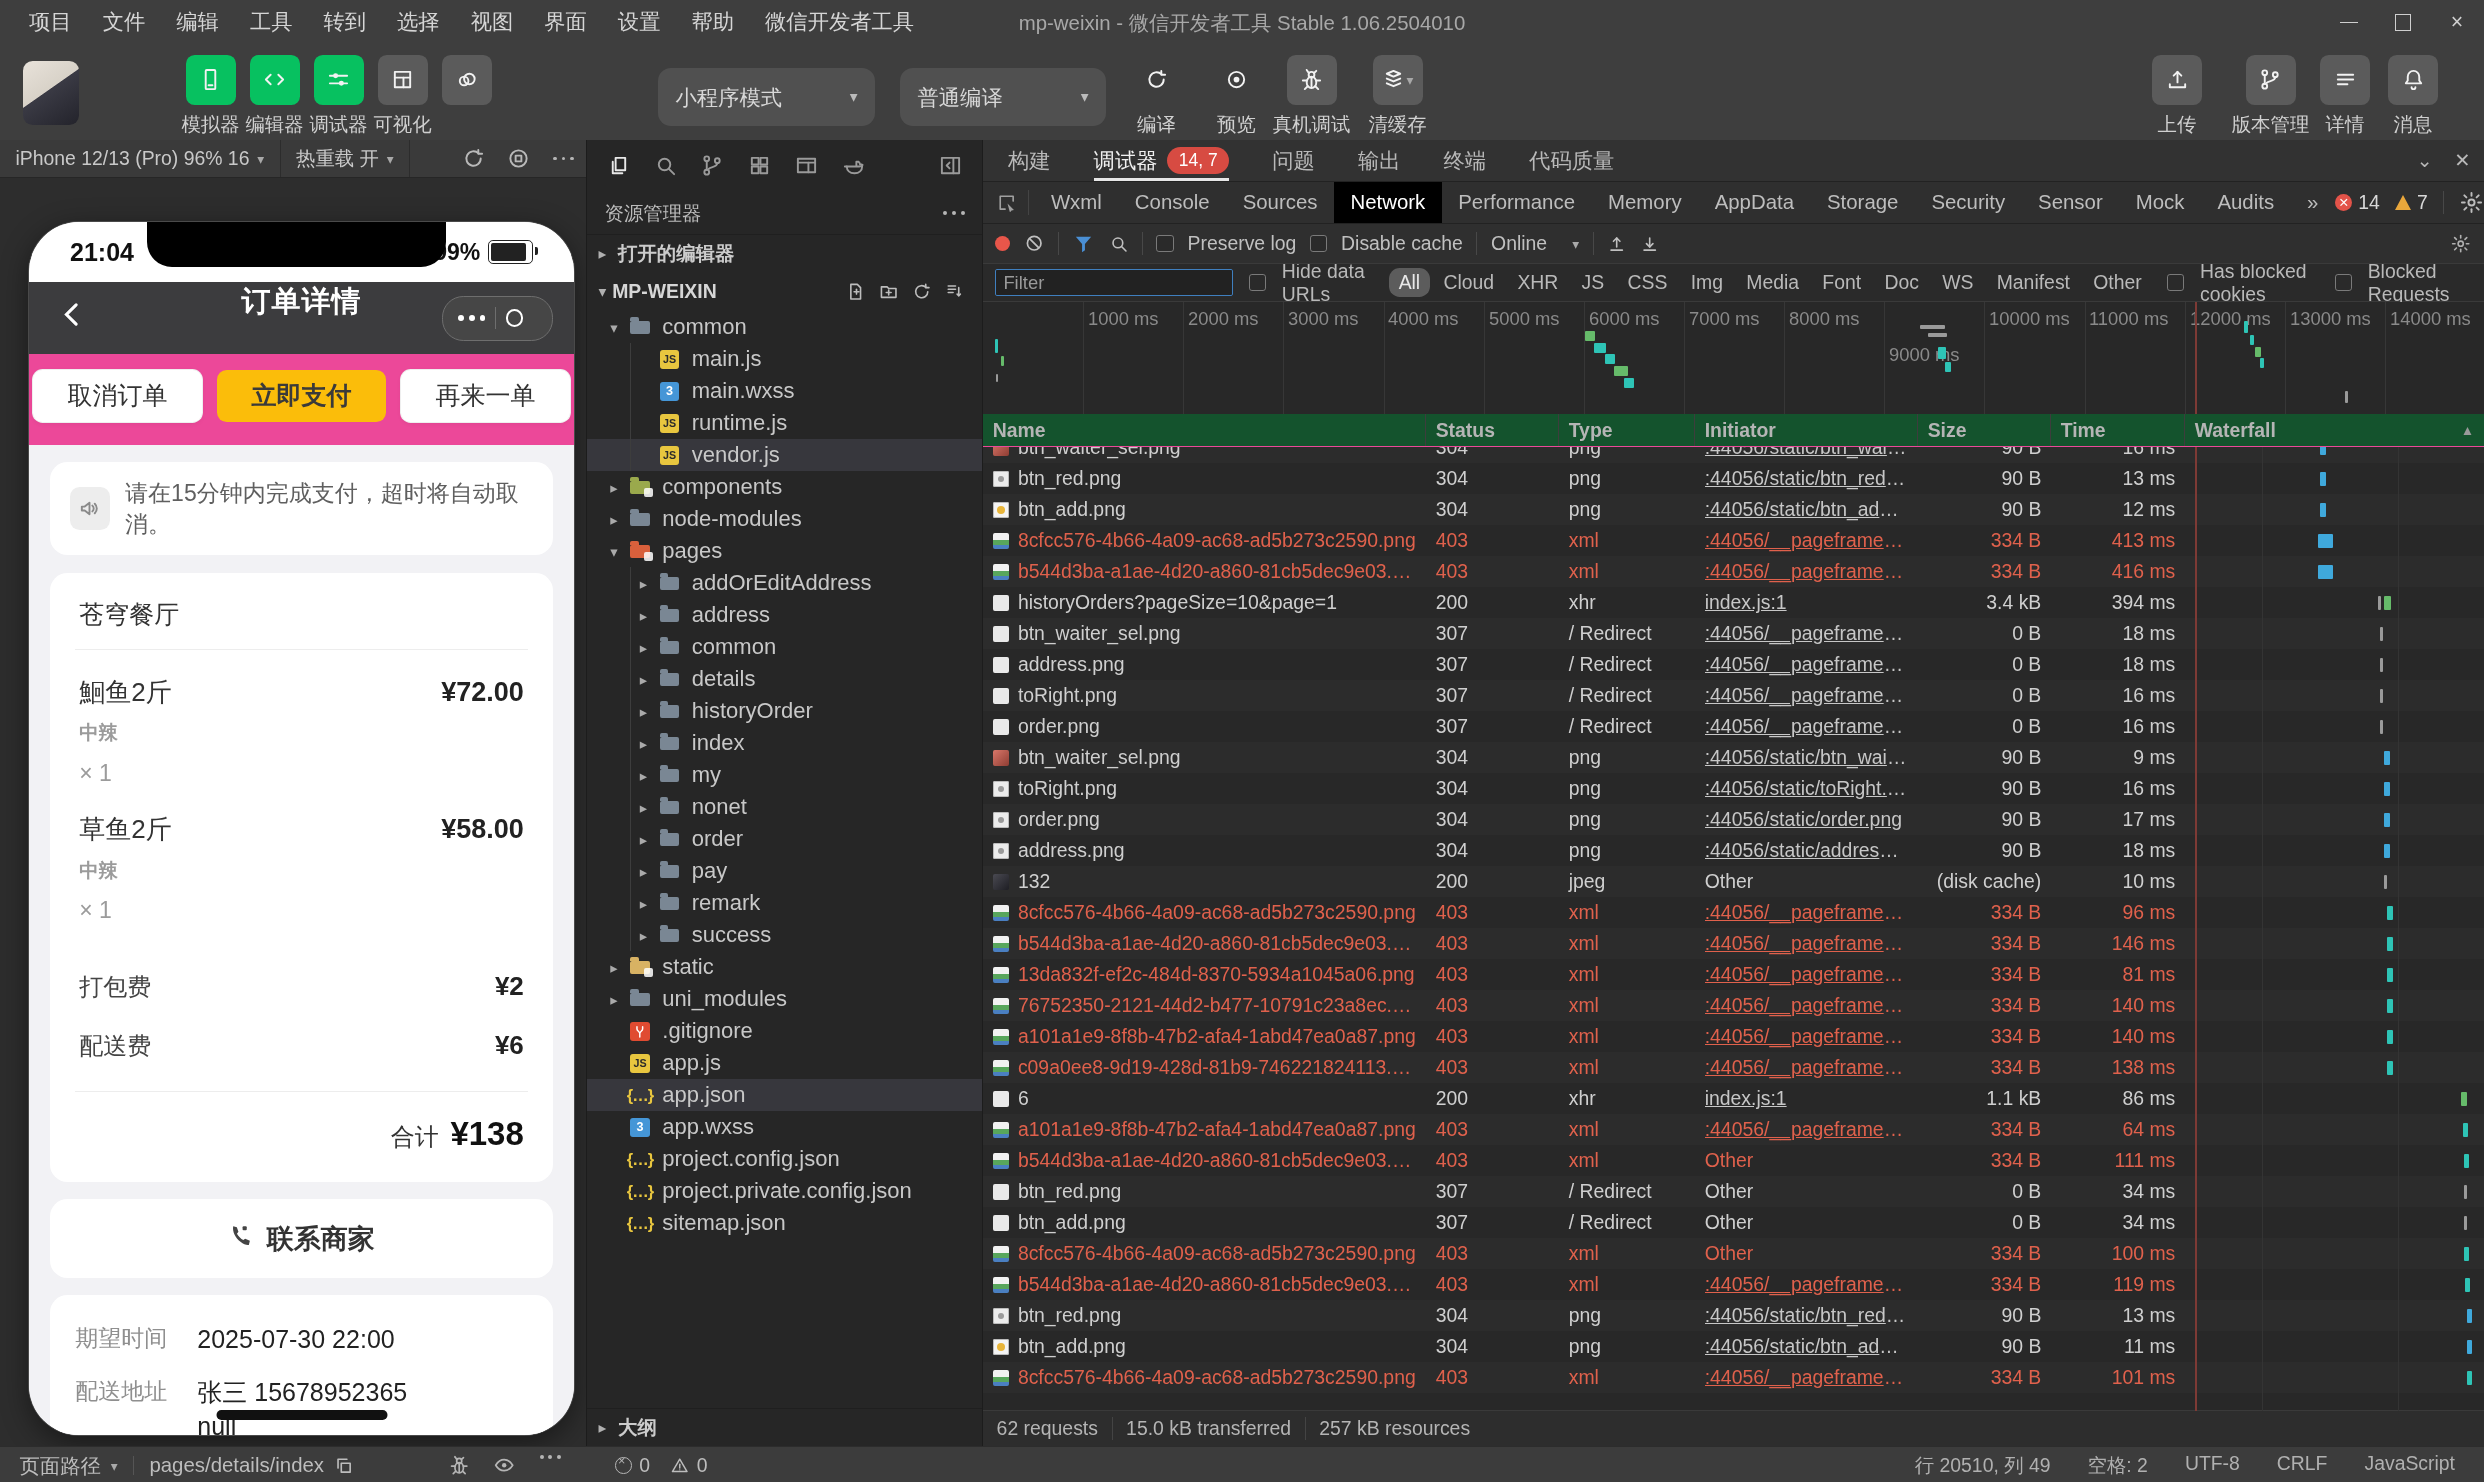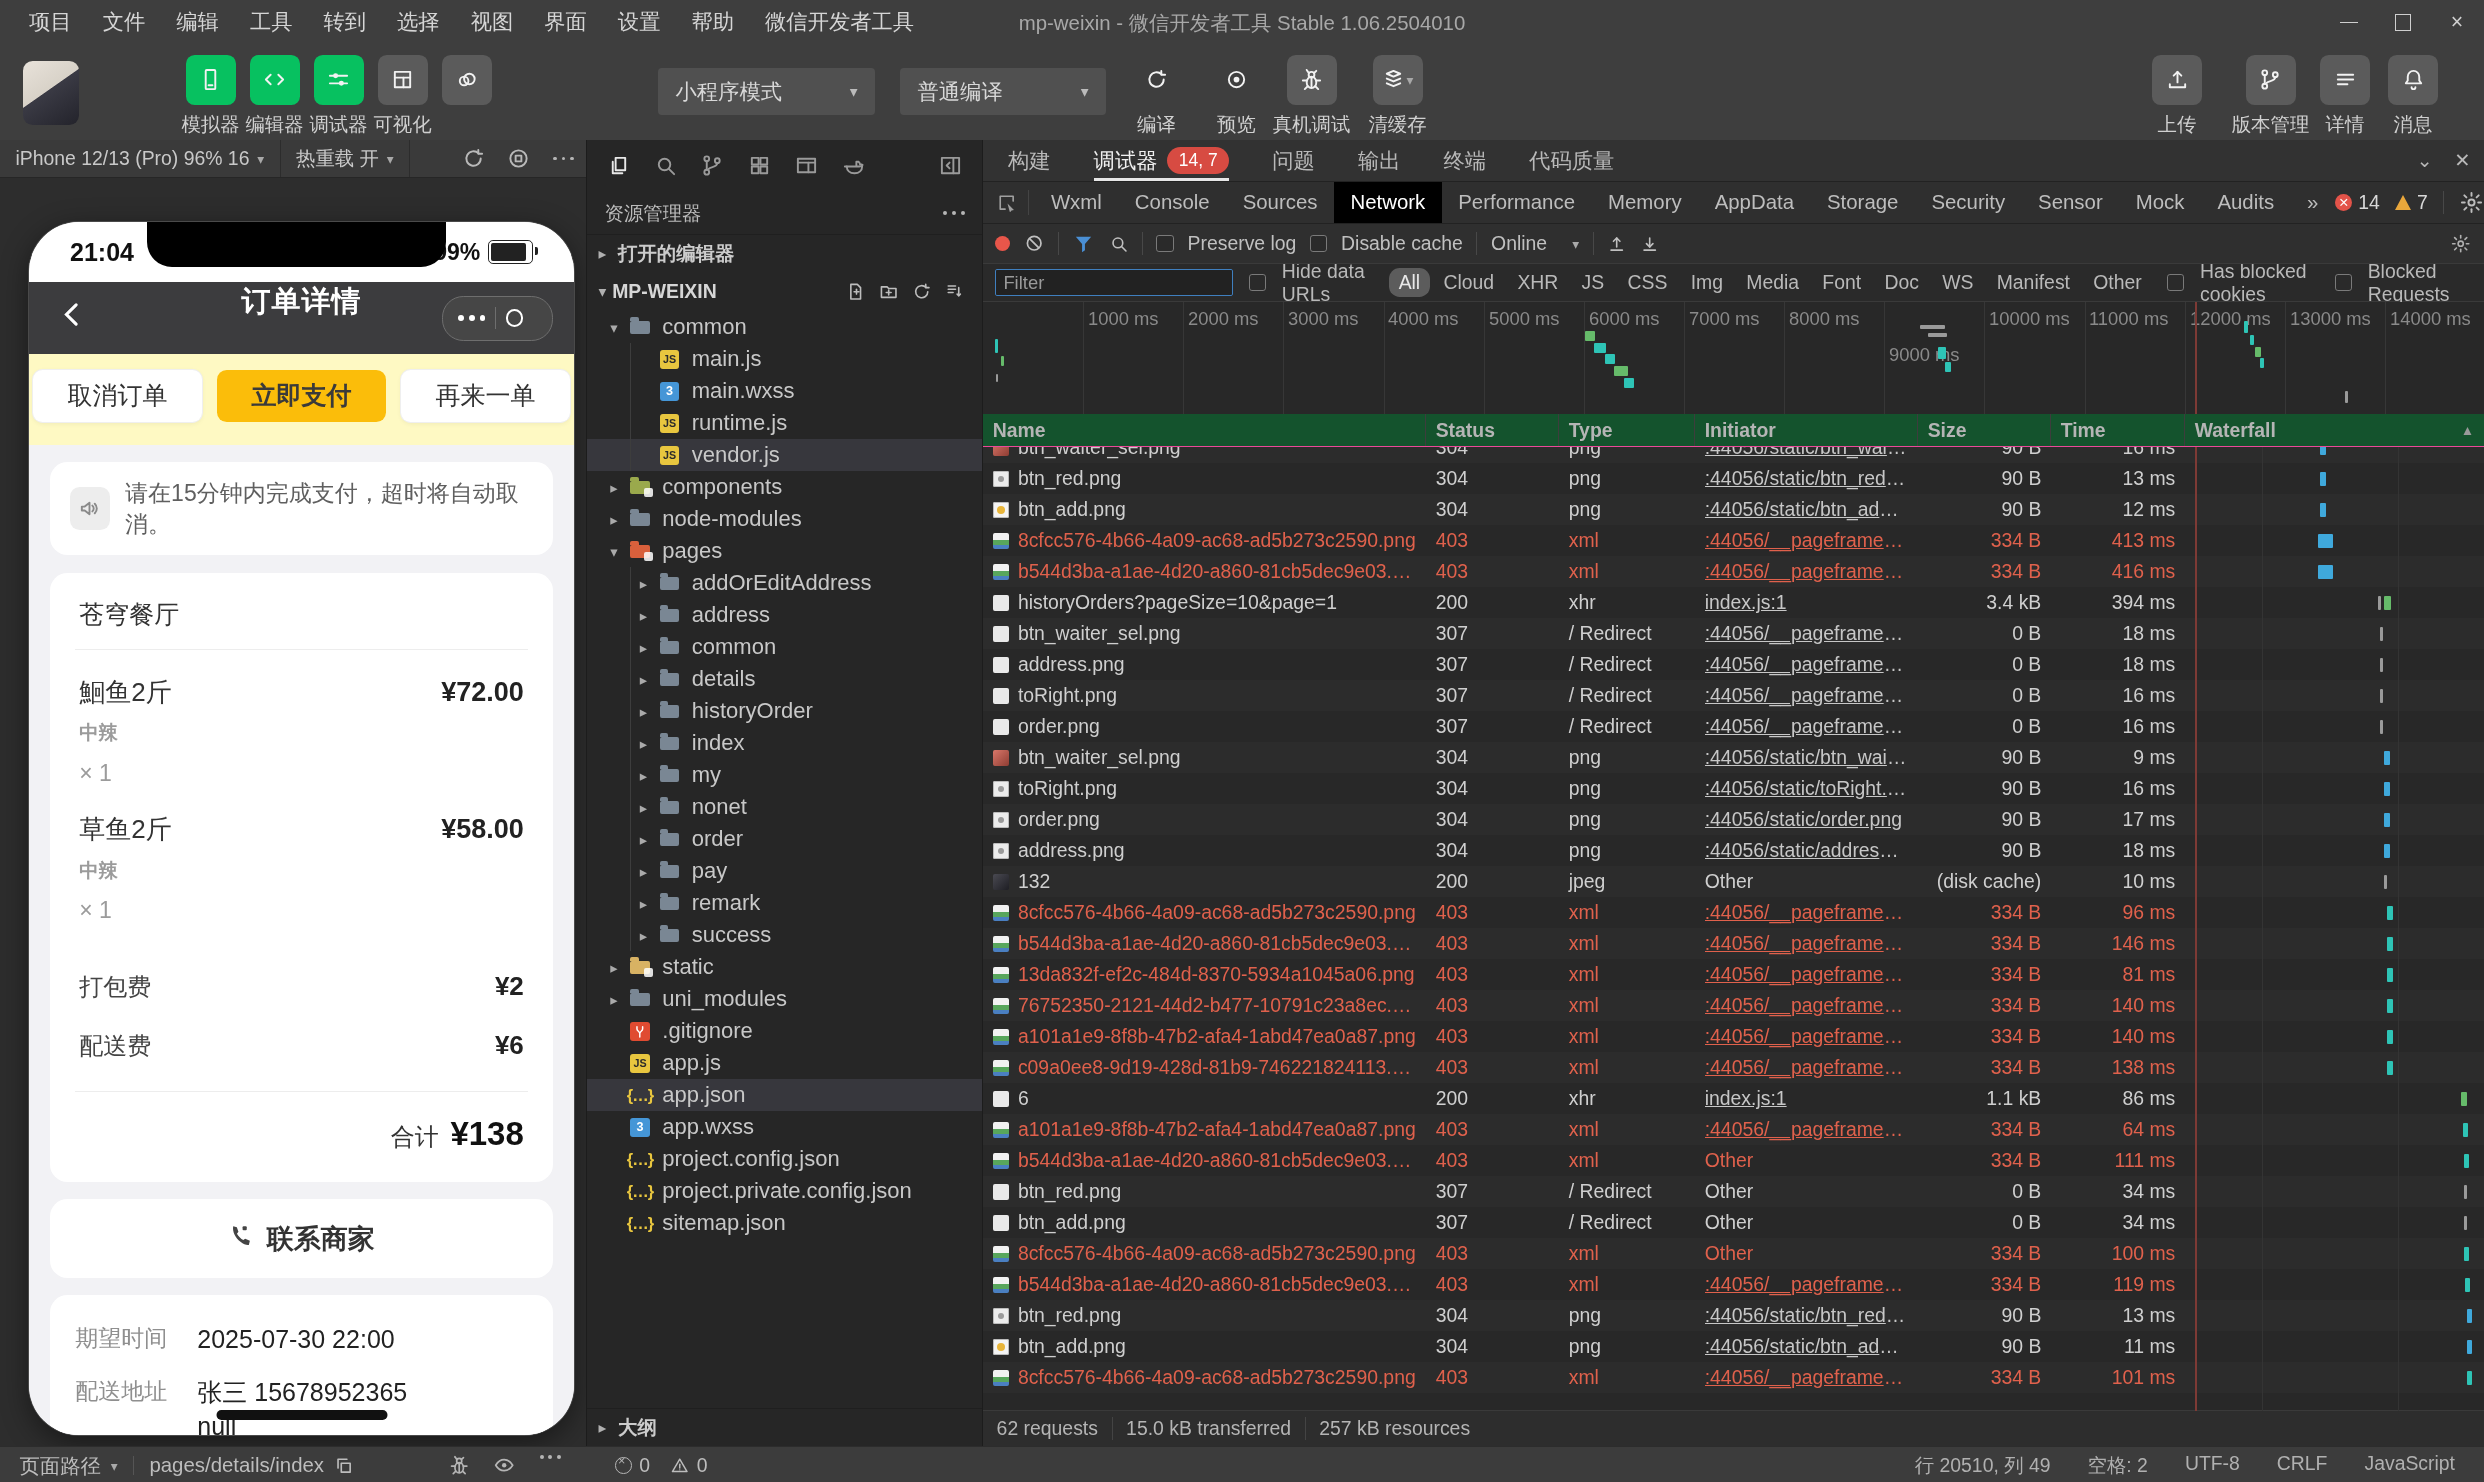--- a/index.html
+++ b/index.html
@@ -21,21 +21,21 @@
 
   
   #toolbar{position:absolute;left:0;top:45px;width:2484px;height:95px;background:#3e3e3e;border-bottom:1px solid #2e2e2e;}
   #avatar{position:absolute;left:23px;top:15.5px;width:56px;height:64px;border-radius:9.7px;
           background:linear-gradient(145deg,#e8e2da 0%,#d8d2c8 45%,#3a3a44 46%,#23232b 100%);}
   .tool-btn{position:absolute;top:9.7px;display:flex;flex-direction:column;align-items:center;gap:6.8px;width:87px;}
   .tool-btn .tile{width:50px;height:50px;border-radius:8.7px;background:#5b5b5b;color:#f2f2f2;display:flex;align-items:center;justify-content:center;}
   .tool-btn.on .tile{background:#07c160;}
   .tool-btn .lbl{font-size:19.4px;color:#d0d0d0;white-space:nowrap;}
   .tool-btn.flat .tile{background:transparent;}
-  .dd{position:absolute;top:23px;height:47px;background:#505050;border-radius:4px;display:flex;align-items:center;
+  .dd{position:absolute;top:23px;height:58px;background:#505050;border-radius:13px;display:flex;align-items:center;
       justify-content:space-between;padding:0 17.5px;font-size:21.3px;color:#d8d8d8;}
   .dd .caret{font-size:15.5px;color:#bbb;margin-left:23px;}
 
   
   #simulator{position:absolute;left:0;top:140px;width:586px;height:1306px;background:#2d2d2d;}
   #explorer{position:absolute;left:586px;top:140px;width:396px;height:1306px;background:#262626;border-left:1px solid #1c1c1c;box-sizing:border-box;}
   #devtools{position:absolute;left:982px;top:140px;width:1502px;height:1306px;background:#282828;border-left:1px solid #1c1c1c;box-sizing:border-box;}
 
   
   #sim-header{height:37px;background:#3a3a3a;border-bottom:1px solid #262626;display:flex;align-items:center;font-size:19.4px;color:#c9c9c9;}
@@ -53,21 +53,21 @@
   .batt:after{content:'';position:absolute;right:-5.8px;top:5.8px;width:2.9px;height:7.8px;background:#222;border-radius:0 1.9px 1.9px 0;}
   #p-nav{position:relative;height:72px;background:#3c3c3e;display:flex;align-items:flex-start;justify-content:center;}
   #p-nav .back{position:absolute;left:29px;top:17.5px;color:#fff;}
   #p-title{color:#fff;font-size:29px;font-weight:bold;letter-spacing:1px;}
   #capsule{position:absolute;right:21.3px;top:13.6px;width:109px;height:43px;border:1px solid #6e6e6e;background:#464646;border-radius:21.3px;display:flex;align-items:center;color:#fff;}
   #capsule .dots{display:flex;gap:4.9px;margin-left:15.5px;}
   #capsule .dots i{width:5.8px;height:5.8px;border-radius:50%;background:#fff;}
   #capsule .div{width:1px;height:21.3px;background:#6e6e6e;margin:0 9.7px;}
   #capsule .ring{width:17.5px;height:17.5px;border:2.9px solid #fff;border-radius:50%;box-sizing:border-box;}
   #p-body{position:absolute;left:0;right:0;top:132px;bottom:0;background:#f2f2f5;overflow:hidden;}
-  #btn-bar{background:#fef9c3;display:flex;justify-content:center;gap:15.5px;padding:15.5px 0 23px;}
+  #btn-bar{background:#ec4899;display:flex;justify-content:center;gap:15.5px;padding:15.5px 0 23px;}
   .p-btn{min-width:126px;padding:9.7px 21.3px;border-radius:9.7px;font-size:25px;text-align:center;background:#fff;color:#333;box-shadow:0 0 0 1px #efefef,0 1.9px 5.8px rgba(0,0,0,.06);}
   .p-btn.primary{background:#fbbd0a;color:#3a3a3a;box-shadow:none;font-weight:bold;}
   .card{background:#fff;border-radius:17.5px;margin:17.5px 21.3px 0;}
   #notice-card{display:flex;align-items:center;gap:15.5px;padding:15.5px 19.4px;}
   #notice-icon{width:43px;height:43px;border-radius:9.7px;background:#ededed;display:flex;align-items:center;justify-content:center;color:#8a8a8a;}
   #notice-text{font-size:23px;color:#5f5f5f;}
   #rest-card{padding:15.5px 25px 25px;}
   #rest-name{font-size:25px;color:#333;padding:9.7px 3.9px 17.5px;border-bottom:1px solid #ededed;}
   .oitem{padding:25px 3.9px 0;}
   .oitem .r1{display:flex;justify-content:space-between;align-items:baseline;}

